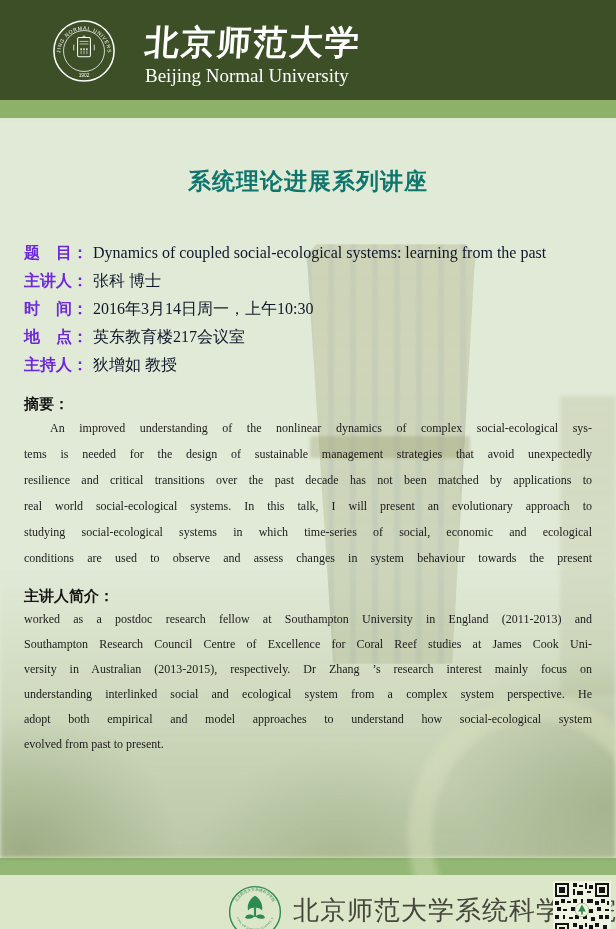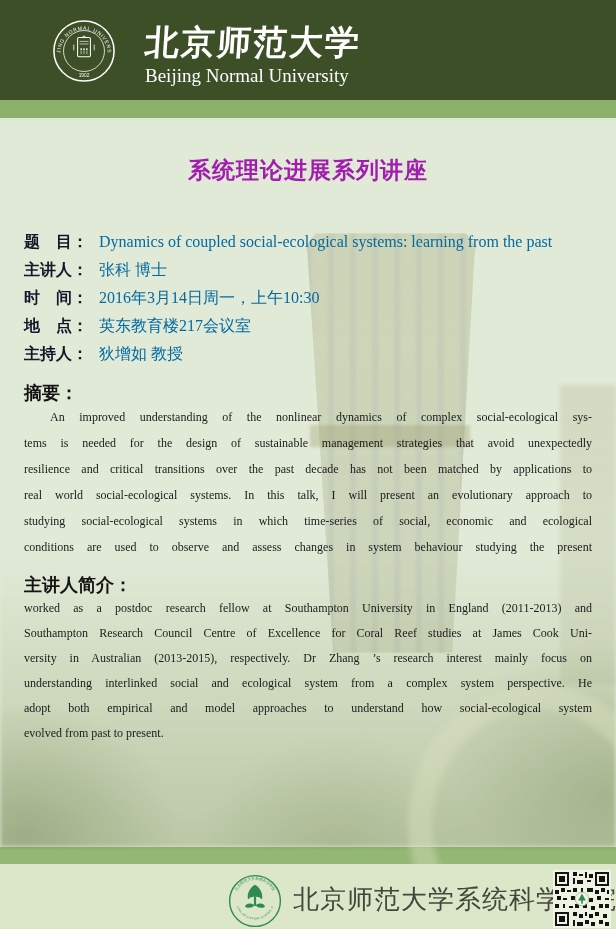--- a/index.html
+++ b/index.html
@@ -53,34 +53,34 @@
     position:absolute;left:408px;top:560px;width:210px;height:230px;opacity:.5;
     border:24px solid rgba(220,228,192,.8);border-radius:50%;filter:blur(3px);
   }
   .wm-strip{
     position:absolute;right:0;top:260px;width:56px;height:300px;opacity:.3;
     background:linear-gradient(180deg, rgba(160,160,115,.7), rgba(140,150,100,.4));
     filter:blur(2px);
   }
   .content{position:relative;z-index:1;}
   .title{
-    margin:4px;padding-top:30px;text-align:center;
+    margin:15px;padding-top:30px;text-align:center;
     font-family:"Liberation Sans",sans-serif;font-weight:bold;
-    font-size:23px;letter-spacing:1px;color:#a21caf;
+    font-size:23px;letter-spacing:1px;color:#0f766e;
   }
   .info{margin-top:42px;}
   .info .row{display:flex;line-height:28px;font-size:16px;}
   .lab{
     font-family:"Liberation Sans",sans-serif;font-weight:bold;
-    white-space:nowrap;margin-right:11px;color:#0f172a;
-  }
-  .val{font-family:"Liberation Serif",serif;color:#0369a1;white-space:nowrap;}
+    white-space:nowrap;margin-right:5px;color:#6d28d9;
+  }
+  .val{font-family:"Liberation Serif",serif;color:#0f172a;white-space:nowrap;}
   .sec{
     margin:14px 0 0;font-family:"Liberation Sans",sans-serif;
-    font-weight:bold;font-size:18px;line-height:22px;color:#141414;
+    font-weight:bold;font-size:15px;line-height:22px;color:#141414;
   }
   .par{font-size:12px;}
   .par .ln{line-height:26px;text-align:justify;text-align-last:justify;}
   .par .ln.first{text-indent:26px;}
   .par .ln.last{text-align-last:left;}
   .par.bio .ln{line-height:25px;}
   
   .band-bottom{height:17px;background:#93b774;}
   .footer{position:relative;height:72px;background:#dbe7c8;}
   .footer-logo{position:absolute;left:228px;top:10px;}
@@ -159,21 +159,21 @@
         </div>
       </div>
 
       <h2 class="sec">摘要：</h2>
       <div class="par">
         <div class="ln first">An improved understanding of the nonlinear dynamics of complex social-ecological sys-</div>
         <div class="ln">tems is needed for the design of sustainable management strategies that avoid unexpectedly</div>
         <div class="ln">resilience and critical transitions over the past decade has not been matched by applications to</div>
         <div class="ln">real world social-ecological systems.  In this talk, I will present an evolutionary approach to</div>
         <div class="ln">studying social-ecological systems in which time-series of social, economic and ecological</div>
-        <div class="ln">conditions are used to observe and assess changes in system behaviour studying the present</div>
+        <div class="ln">conditions are used to observe and assess changes in system behaviour towards the present</div>
       </div>
 
       <h2 class="sec">主讲人简介：</h2>
       <div class="par bio">
         <div class="ln">worked as a postdoc research fellow at Southampton University in England (2011-2013) and</div>
         <div class="ln">Southampton Research Council Centre of Excellence for Coral Reef studies at James Cook Uni-</div>
         <div class="ln">versity in Australian (2013-2015), respectively. Dr Zhang ’s research interest mainly focus on</div>
         <div class="ln">understanding interlinked social and ecological system from a complex system perspective. He</div>
         <div class="ln">adopt both empirical and model approaches to understand how social-ecological system</div>
         <div class="ln last">evolved from past to present.</div>

